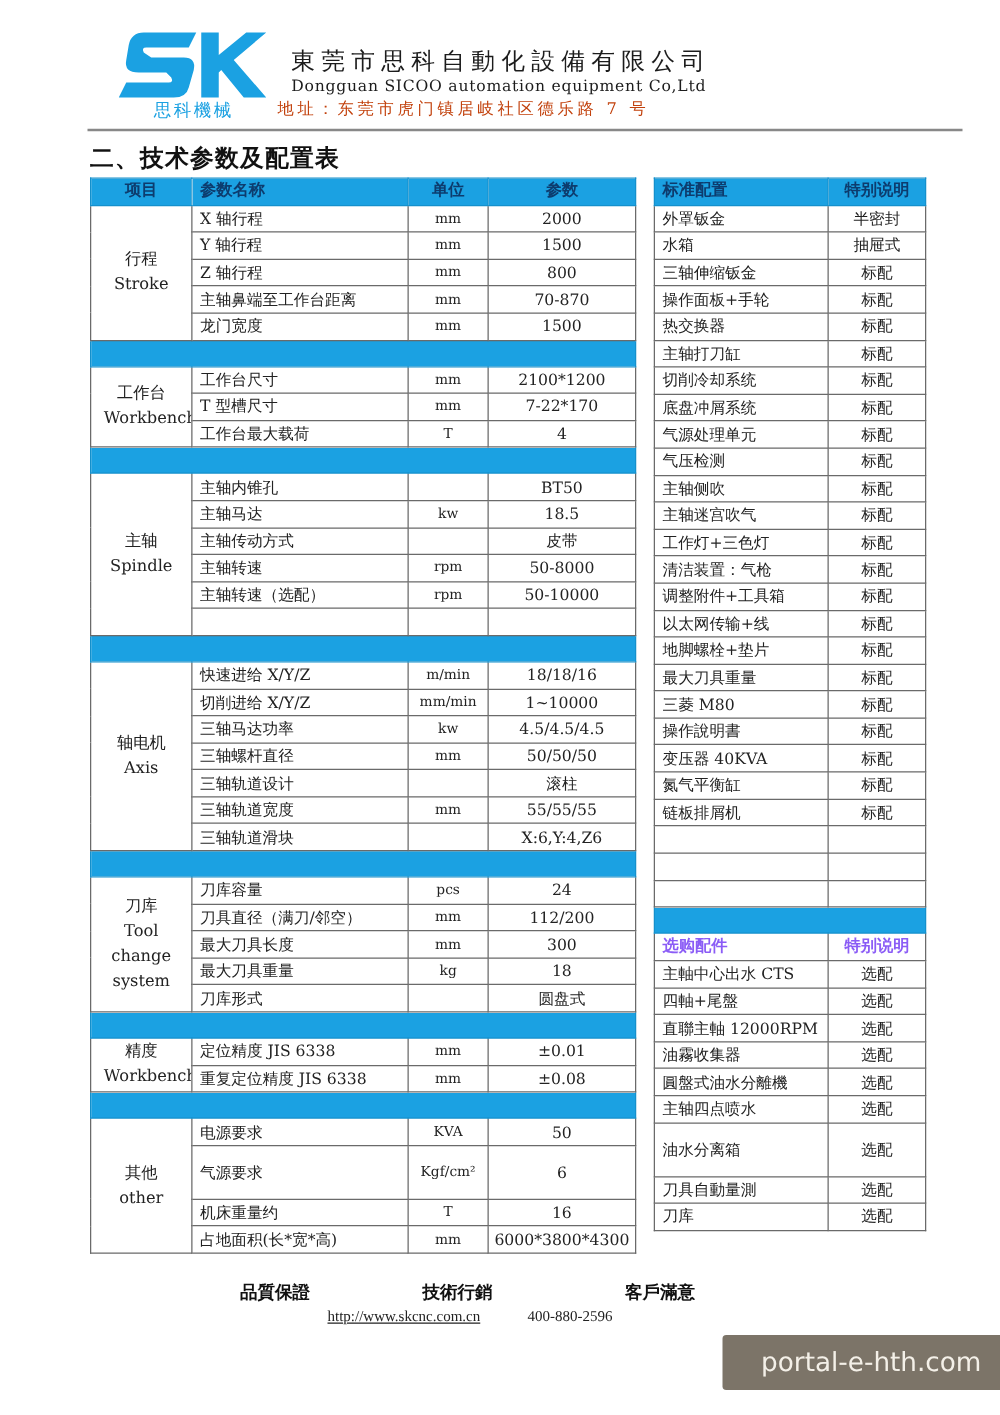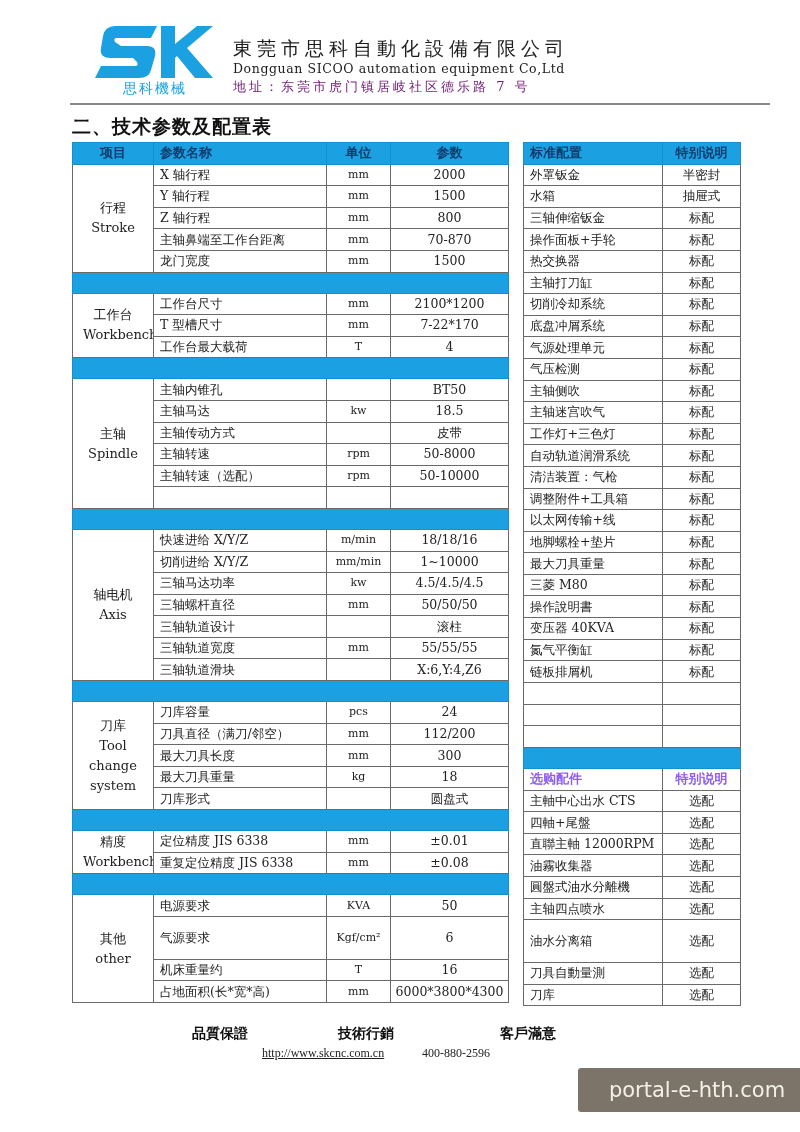--- a/index.html
+++ b/index.html
@@ -6,21 +6,21 @@
   body { width:800px; height:1132px; background:#ffffff; position:relative; overflow:hidden;
          font-family:"DejaVu Serif", "Liberation Serif", serif; color:#222; }
   .abs { position:absolute; }
   
   .logo { left:95px; top:24px; width:120px; height:80px; }
   .logo-sk { position:absolute; left:0; top:0; width:120px; height:56px; }
   .logo-cn { position:absolute; left:0; top:56px; width:120px; text-align:center; font-size:14px;
              color:#1ba1e2; letter-spacing:2px; font-family:Liberation Sans, sans-serif; }
   .co-cn { left:233px; top:36px; font-size:19px; letter-spacing:5px; color:#1c1c1c; }
   .co-en { left:233px; top:61px; font-size:12.5px; letter-spacing:0.6px; color:#1c1c1c; }
-  .co-addr { left:233px; top:78px; font-size:13px; letter-spacing:3px; color:#701a75;text-align:center; }
+  .co-addr { left:222px; top:78px; font-size:13px; letter-spacing:3px; color:#c2410c;text-align:center; }
   .hrule { left:70px; top:103px; width:700px; height:2px; background:#888; }
   .section-title { left:72px; top:114px; font-size:19px; font-weight:bold; color:#111;
                    font-family:"DejaVu Sans", sans-serif; letter-spacing:1px; }
 
   
   table { border-collapse:collapse; position:absolute; table-layout:fixed; }
   td { border:1px solid #6a6a6a; padding:0; height:20.6px; font-size:12.5px; line-height:14px;
        overflow:hidden; white-space:nowrap; }
   tr.hdr td { background:#1ba1e2; color:#0d3c6e; font-weight:bold; font-family:"DejaVu Sans", sans-serif;
               font-size:13px; border-color:#1490cc; }
@@ -344,24 +344,20 @@
       </tr>
       <tr>
         <td class="l">主轴迷宫吹气</td>
         <td class="c">标配</td>
       </tr>
       <tr>
         <td class="l">工作灯+三色灯</td>
         <td class="c">标配</td>
       </tr>
       <tr>
-        <td class="l">自动轨道润滑系统</td>
-        <td class="c">标配</td>
-      </tr>
-      <tr>
         <td class="l">清洁装置：气枪</td>
         <td class="c">标配</td>
       </tr>
       <tr>
         <td class="l">调整附件+工具箱</td>
         <td class="c">标配</td>
       </tr>
       <tr>
         <td class="l">以太网传输+线</td>
         <td class="c">标配</td>

